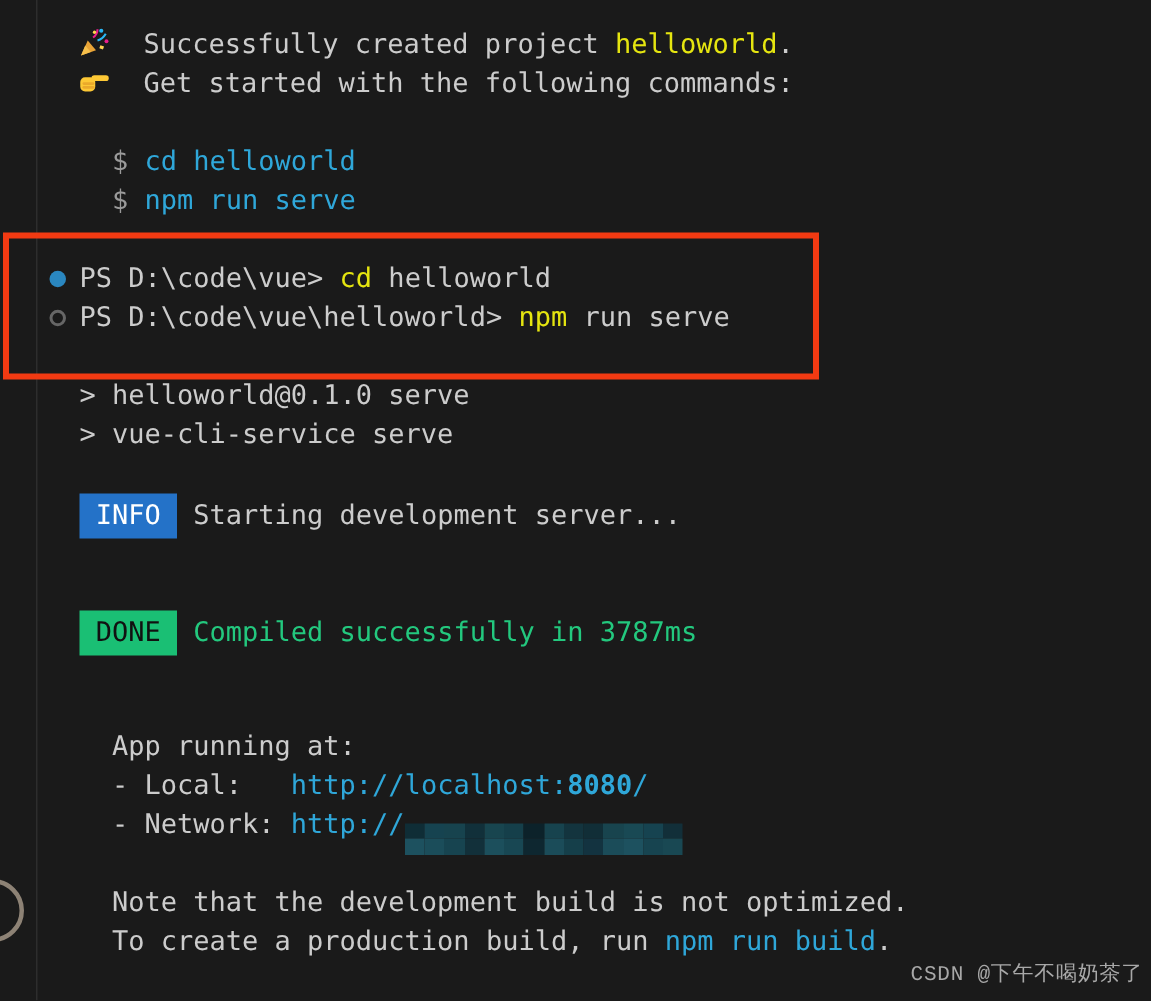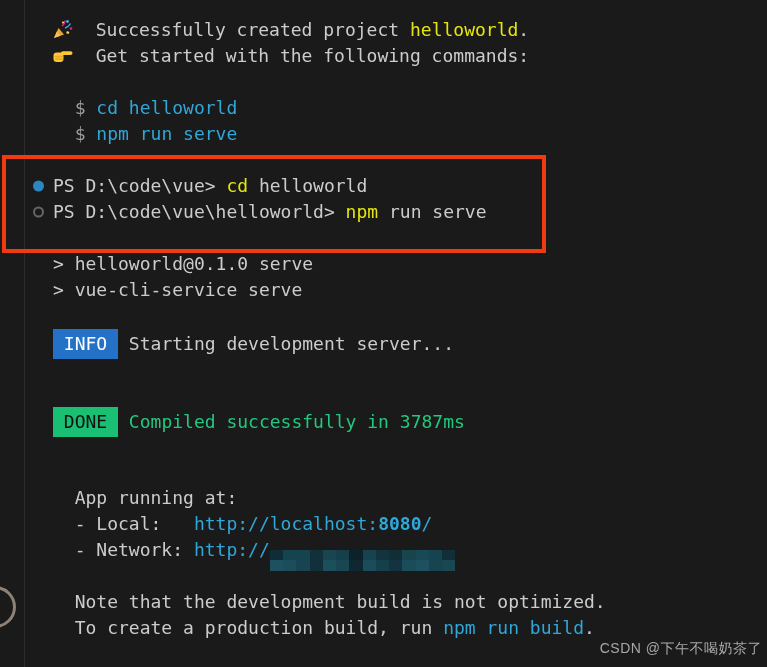--- a/index.html
+++ b/index.html
@@ -18,21 +18,21 @@
           width:11px;height:11px;border-radius:50%;box-sizing:border-box;}
   .bullet.hollow{background:transparent !important;border:2px solid;}
   .badge{display:inline-block;padding:2px 0;}
   .emoji{display:inline-block;width:20px;height:20px;vertical-align:-3px;margin-right:1px;}
   .emoji svg{display:block;}
   .blur{display:inline-flex;flex-wrap:wrap;width:186px;height:21px;vertical-align:-4px;}
   .blur i{display:block;width:13.28px;height:10.5px;}
   .redbox{position:absolute;left:2px;top:155px;width:536px;height:90px;
           border:4px solid;pointer-events:none;}
   .watermark{position:absolute;right:5px;top:640px;font-size:14px;letter-spacing:.5px;
-             font-family:Liberation Sans, sans-serif;}
+             font-family:Liberation Mono, monospace;}
 </style>
 </head>
 <body style="background: rgb(26, 26, 26);">
 
 <div class="screen">
   <div class="divider" style="background: rgb(45, 45, 45);"></div>
   <div class="ring" style="border-color: rgb(141, 130, 117);"></div>
   <div id="term" style="color: rgb(204, 204, 204);"><div class="line"><span class="emoji"><svg width="20" height="20" viewBox="0 0 20 20">
             <polygon points="1,19 11,15.5 5.5,9" fill="#e9a437"></polygon>
             <polygon points="1,19 7.5,16.7 3.8,12.4" fill="#f7c04b"></polygon>

